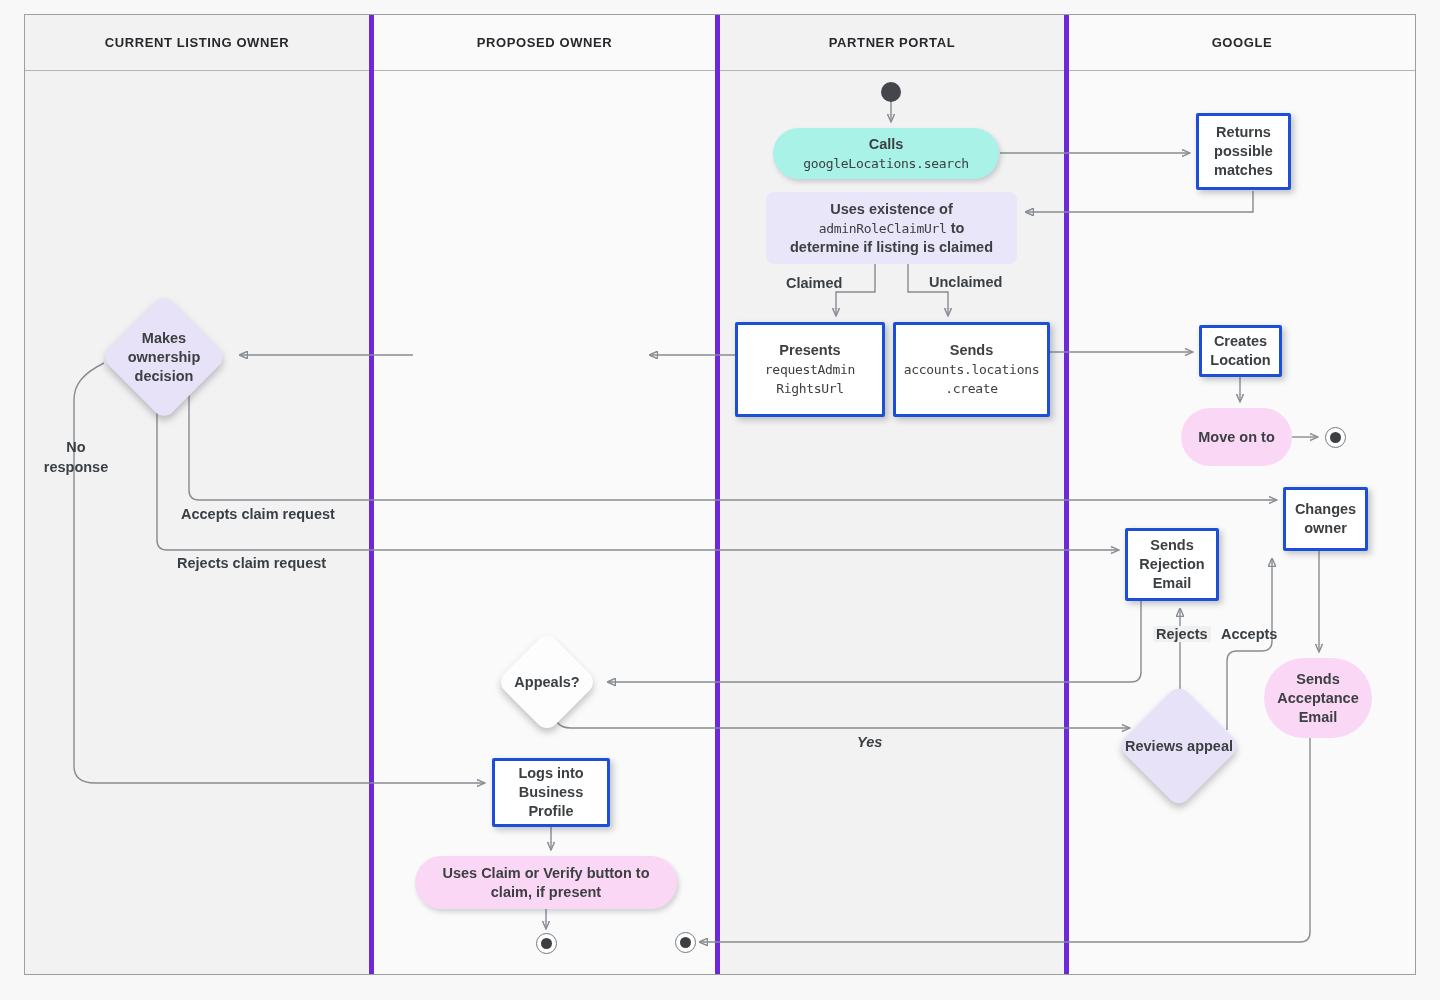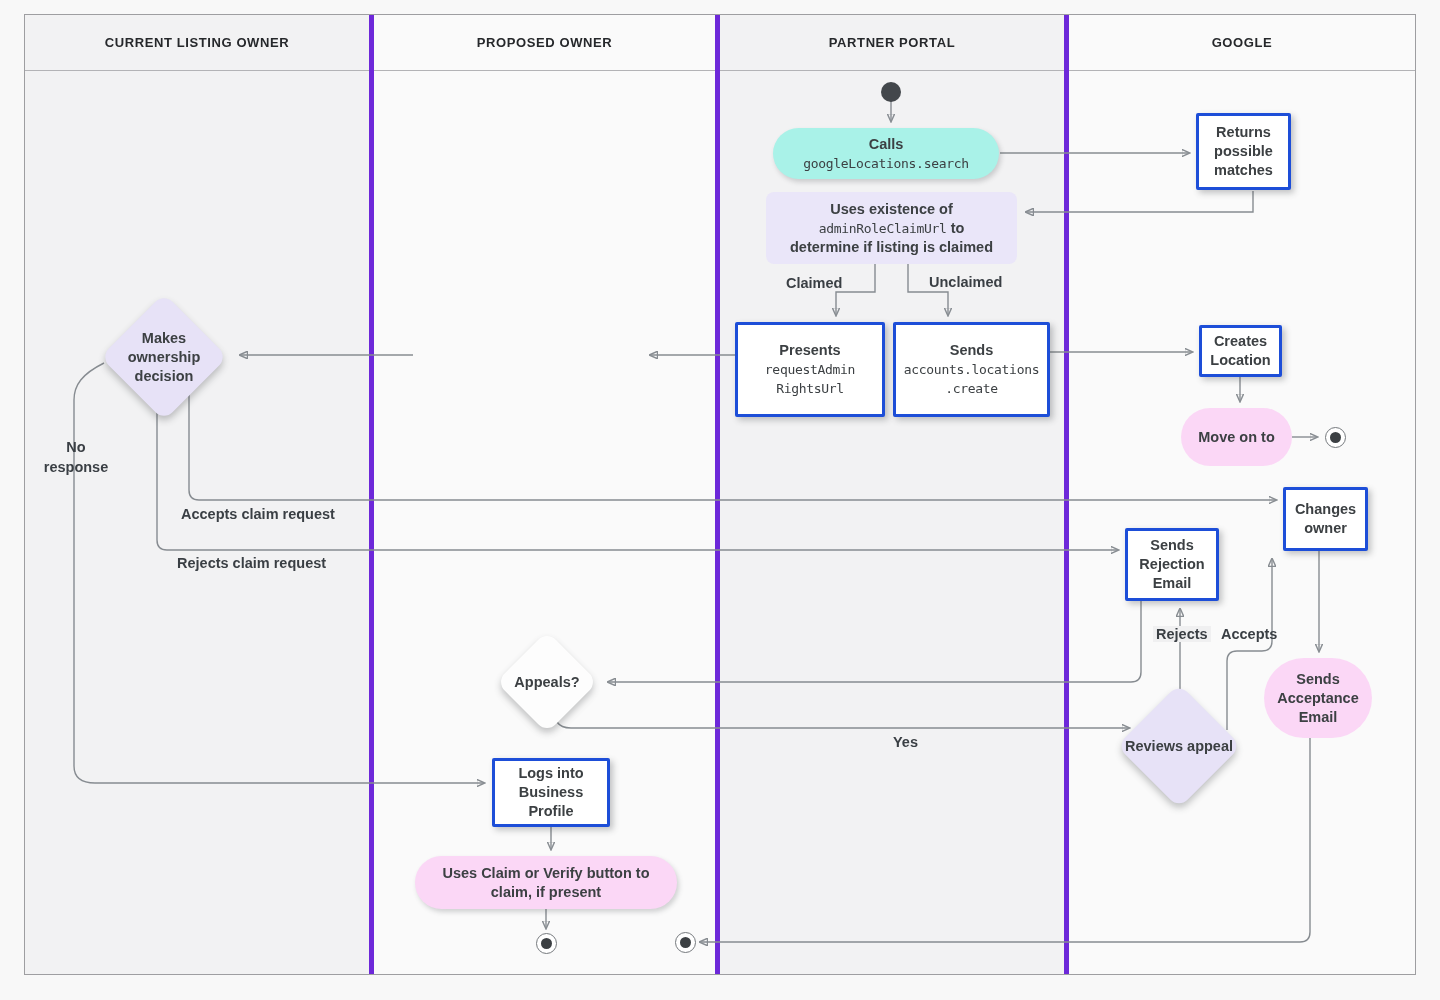--- a/index.html
+++ b/index.html
@@ -185,15 +185,15 @@
     <span style="width:238px;">Uses Claim or Verify button to claim, if present</span>
   </div>
 
   <div class="elabel" style="left:786px; top:275px;">Claimed</div>
   <div class="elabel" style="left:929px; top:274px;">Unclaimed</div>
   <div class="elabel center" style="left:34px; top:437px; width:84px;">No response</div>
   <div class="elabel" style="left:181px; top:506px;">Accepts claim request</div>
   <div class="elabel" style="left:177px; top:555px;">Rejects claim request</div>
   <div class="elabel" style="left:1153px; top:626px; background:#f0f0f1; padding:0 3px;">Rejects</div>
   <div class="elabel" style="left:1221px; top:626px;">Accepts</div>
-  <div class="elabel" style="left:893px; top:734px;">Yes</div>
+  <div class="elabel" style="left:857px; top:734px;font-style:italic;">Yes</div>
 
 </div>
 
 </body></html>

